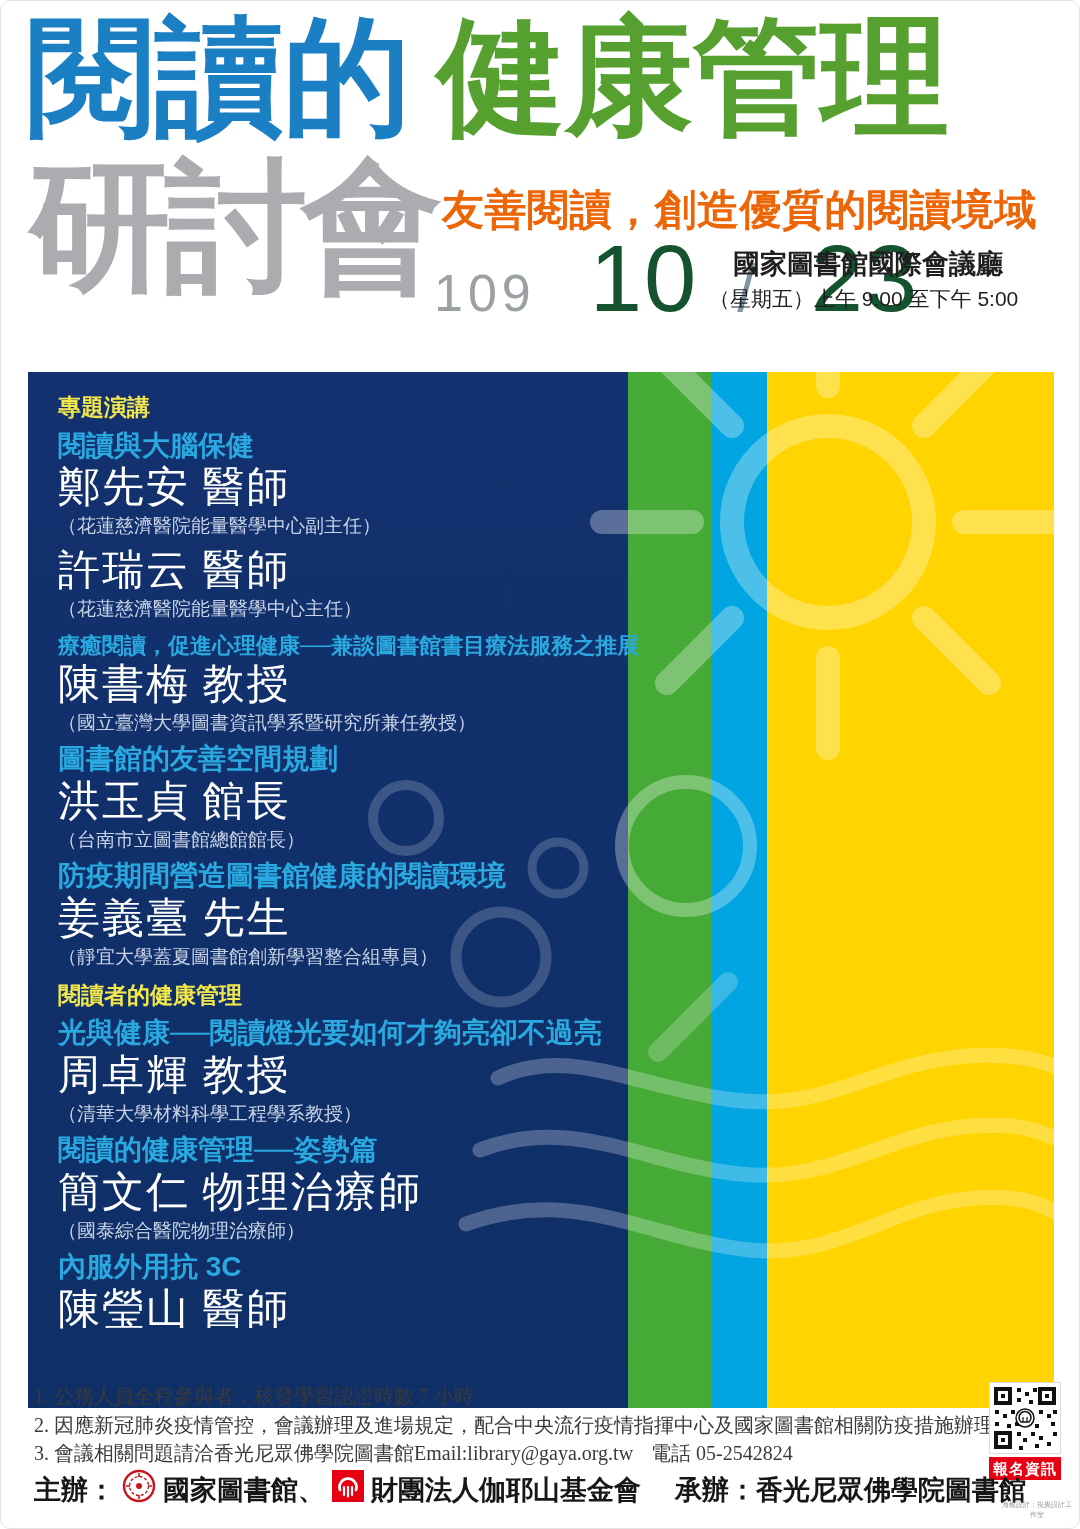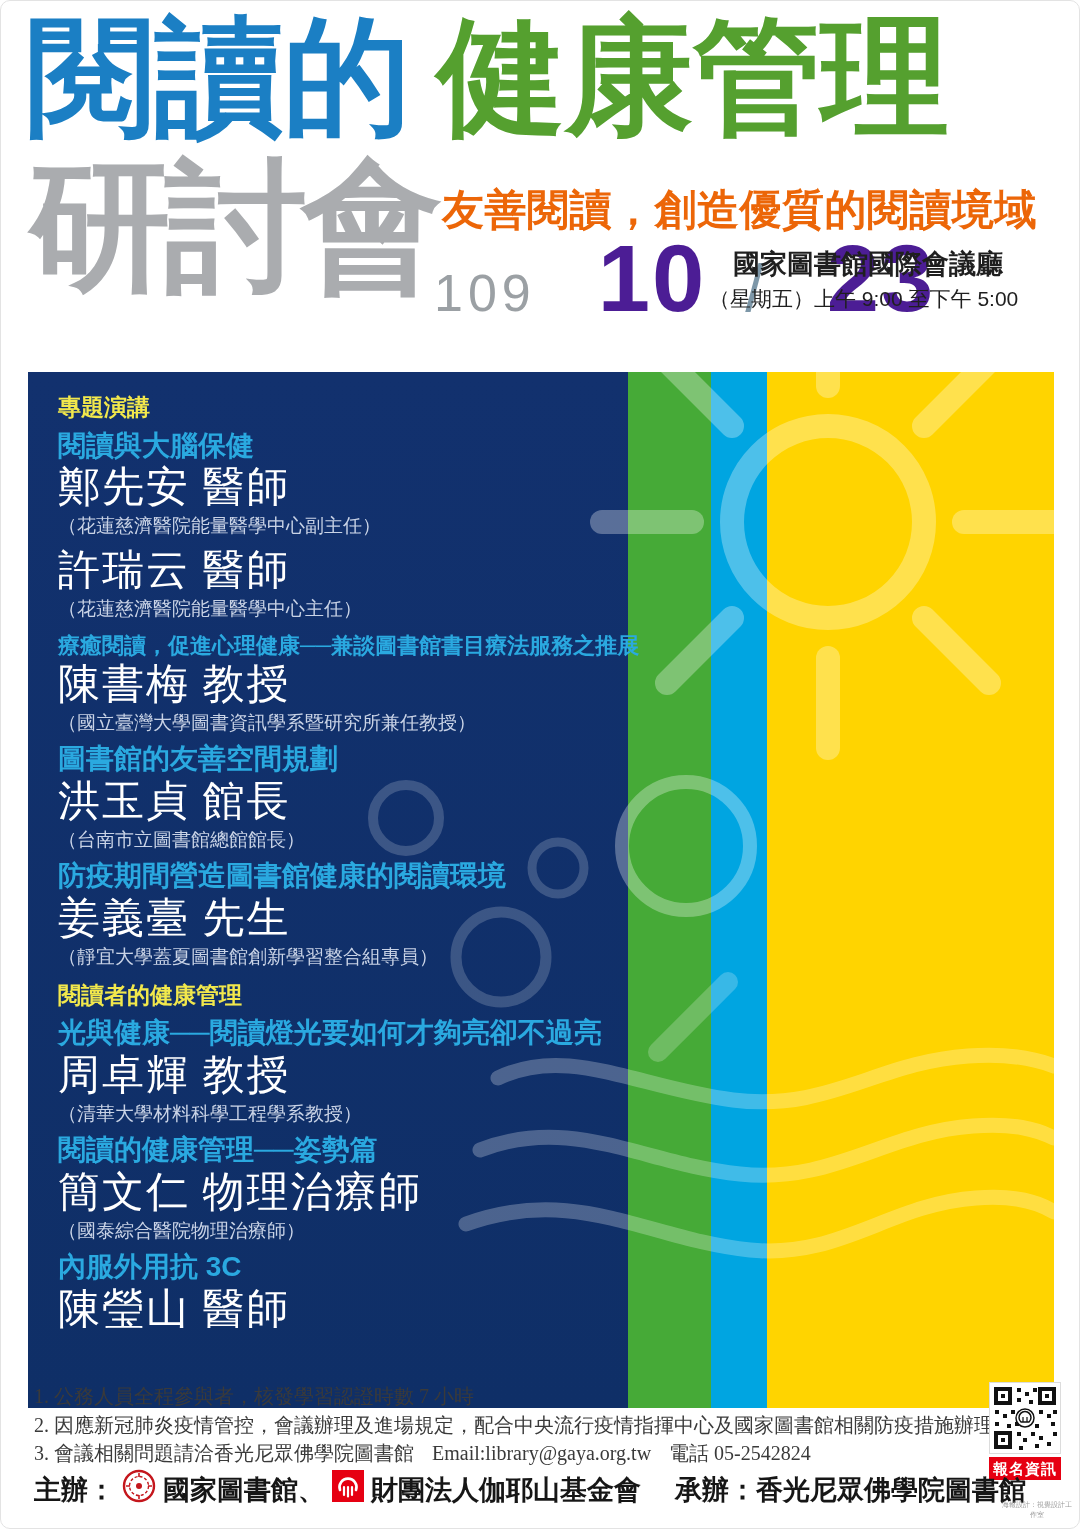--- a/index.html
+++ b/index.html
@@ -12,21 +12,21 @@
   .title-line1{position:absolute;left:26px;top:10px;font-family:"Liberation Serif","DejaVu Serif",serif;
     font-weight:600;font-size:128px;line-height:1.05;letter-spacing:0px;white-space:nowrap;}
   .t-blue{color:#1b7fc4;}
   .t-green{color:#55a02f;margin-left:26px;}
   .title-line2{position:absolute;left:28px;top:152px;font-family:"Liberation Serif","DejaVu Serif",serif;
     font-weight:600;font-size:142px;line-height:1.05;color:#aaacaf;letter-spacing:-6px;white-space:nowrap;}
   .slogan{position:absolute;left:441px;top:181px;font-size:42px;font-weight:700;color:#ec6608;
     letter-spacing:0.5px;white-space:nowrap;}
   .date-row{position:absolute;left:433px;top:224px;display:flex;align-items:baseline;white-space:nowrap;gap:38px;}
   .year{font-size:52px;font-weight:200;color:#9ba0a4;letter-spacing:5px;}
-  .bigdate{font-size:94px;font-weight:700;color:#4c1d95;letter-spacing:2px;margin-left:24px;}
+  .bigdate{font-size:94px;font-weight:400;color:#14532d;letter-spacing:2px;margin-left:16px;}
   .slash{font-size:66px;font-weight:200;color:#7d97a8;margin:0 1px;}
   .venue{position:absolute;left:708px;top:247px;color:#1f1f1f;}
   .venue-name{font-size:27px;font-weight:700;line-height:1.2;margin-left:24px;}
   .venue-time{font-size:21px;font-weight:500;margin-top:5px;}
   
   .panel{position:absolute;left:27px;top:331px;width:1026px;height:1036px;
     background:linear-gradient(180deg,#12316e 0%,#0f2f67 100%);overflow:hidden;margin-top:40px;}
   .stripe{position:absolute;top:0;height:100%;}
   .stripe-green{left:600px;width:83px;background:#46aa37;}
   .stripe-blue{left:683px;width:56px;background:#00a5e1;}
@@ -38,21 +38,21 @@
   .talk{margin:0 0 10px;}
   .topic{font-size:28px;line-height:1.1;color:#2aa9e0;font-weight:600;margin:0 0 3px;white-space:nowrap;}
   .topic.small{font-size:22px;}
   .speaker{font-size:42px;line-height:1.12;color:#ffffff;font-weight:500;margin:0 0 5px;
     font-family:"Liberation Serif","DejaVu Serif",serif;letter-spacing:2px;white-space:nowrap;}
   .affil{font-size:19px;line-height:1.1;color:#c9d3e6;font-weight:400;margin:0 0 8px;white-space:nowrap;}
   
   .notes{position:absolute;left:33px;top:1381px;width:920px;color:#3a3a3a;
     font-family:"Liberation Serif","DejaVu Serif",serif;font-size:20px;line-height:28.5px;}
   .note-line{white-space:nowrap;}
-  .note-email{margin-left:18px;}
+  .note-email{}
   .note-phone{margin-left:18px;}
   .qr-box{position:absolute;left:988px;top:1381px;width:72px;height:72px;background:#fff;
     border:1px solid #dcdcdc;box-sizing:border-box;}
   .qr-label{position:absolute;left:988px;top:1456px;width:72px;height:23px;background:#e60012;
     color:#ffffff;font-size:15px;font-weight:700;text-align:center;line-height:23px;letter-spacing:1px;}
   .organizers{position:absolute;left:33px;top:1468px;display:flex;align-items:center;white-space:nowrap;
     font-family:"Liberation Serif","DejaVu Serif",serif;font-size:27px;font-weight:700;color:#161616;}
   .org-logo{display:inline-block;margin:0 7px;}
   .credit{position:absolute;left:998px;top:1499px;width:76px;font-size:7px;color:#9a9a9a;
     text-align:center;letter-spacing:0px;}

